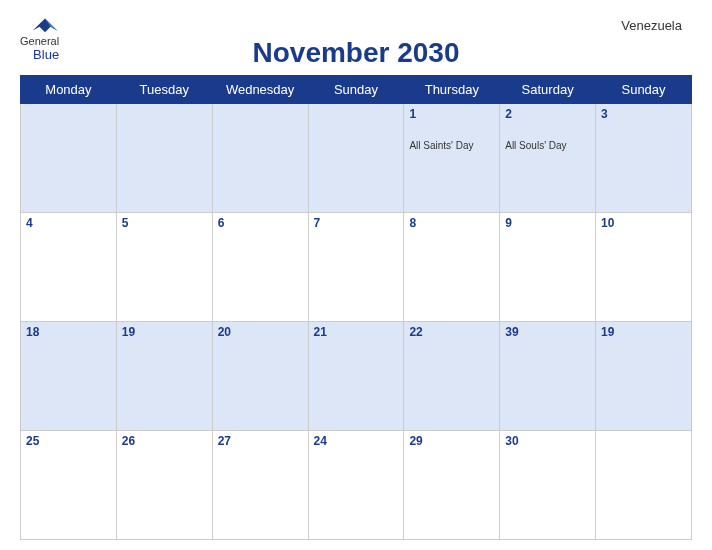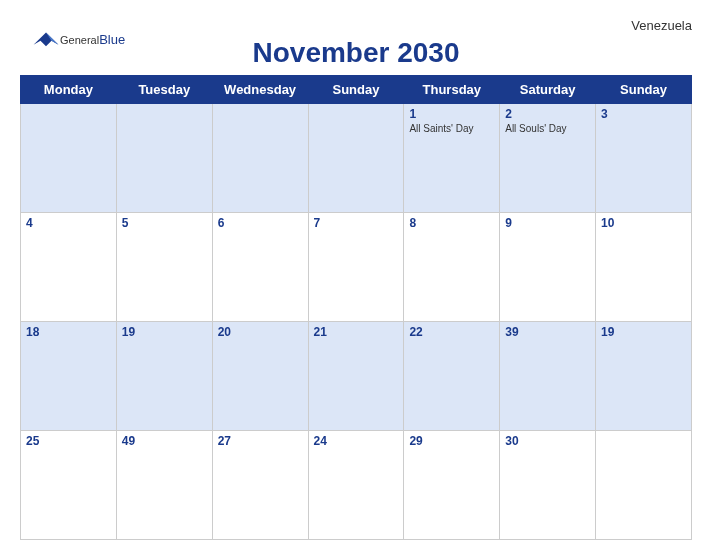--- a/index.html
+++ b/index.html
@@ -18,24 +18,24 @@
       width: 100%;
       display: flex;
       align-items: center;
       justify-content: center;
       position: relative;
       margin-bottom: 6px;
     }
 
     .logo {
       position: absolute;
-      left: 12px;
+      left: 0;
       display: flex;
-      flex-direction: row;
-      align-items: center;
+      flex-direction: column;
+      align-items: flex-end;
     }
 
     .logo-general {
       font-size: 11px;
       color: #333;
       font-weight: normal;
     }
 
     .logo-blue {
       font-size: 13px;
@@ -51,37 +51,37 @@
     .month-title {
       font-size: 28px;
       color: #1a3a8c;
       font-weight: bold;
       text-align: center;
       margin-top: 27px;
     }
 
     .country-label {
       position: absolute;
-      right: 0;
+      right: 10px;
       font-size: 13px;
       color: #333;
       top: 8px;
     }
 
     .calendar {
       width: 100%;
       border-collapse: collapse;
       flex: 1;
     }
 
     .calendar thead tr th {
       background-color: #1a3a8c;
       color: #fff;
       font-size: 13px;
-      font-weight: bold;
+      font-weight: normal;
       padding: 6px 4px;
       text-align: center;
       border: 1px solid #1a3a8c;
     }
 
     .calendar tbody tr td {
       border: 1px solid #ccc;
       vertical-align: top;
       padding: 3px 5px;
       width: calc(100% / 7);
@@ -99,21 +99,21 @@
     .day-number {
       font-size: 12px;
       font-weight: bold;
       color: #1a3a8c;
       display: block;
     }
 
     .holiday-name {
       font-size: 10px;
       color: #333;
-      margin-top: 2px;
+      margin-top: 19px;
       display: block;
     }
 
     .empty-cell {
       background-color: inherit;
     }
   </style>
 </head>
 <body>
 
@@ -204,21 +204,21 @@
         </td>
         <td>
           <span class="day-number">19</span>
         </td>
       </tr>
       <tr>
         <td>
           <span class="day-number">25</span>
         </td>
         <td>
-          <span class="day-number">49</span>
+          <span class="day-number">26</span>
         </td>
         <td>
           <span class="day-number">27</span>
         </td>
         <td>
           <span class="day-number">24</span>
         </td>
         <td>
           <span class="day-number">29</span>
         </td>

